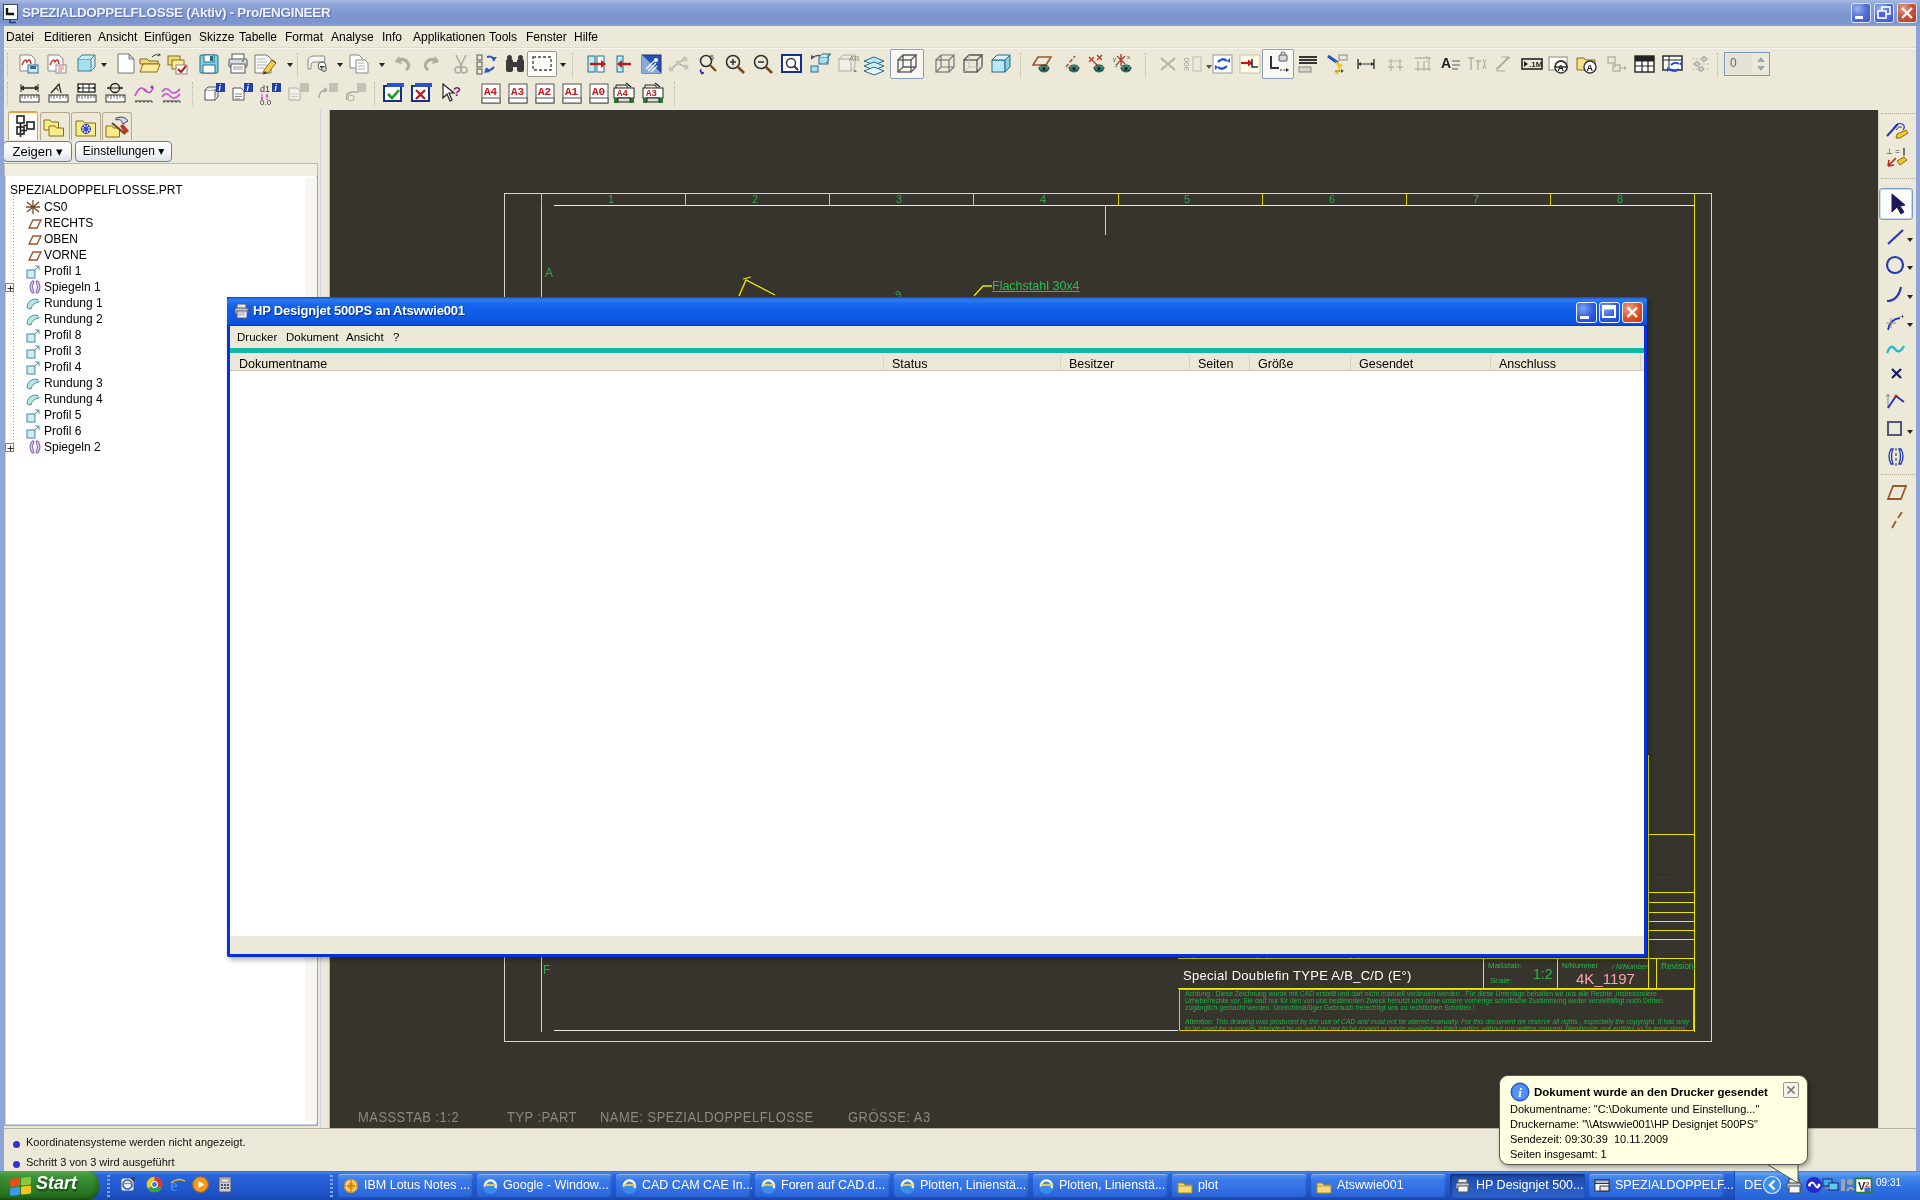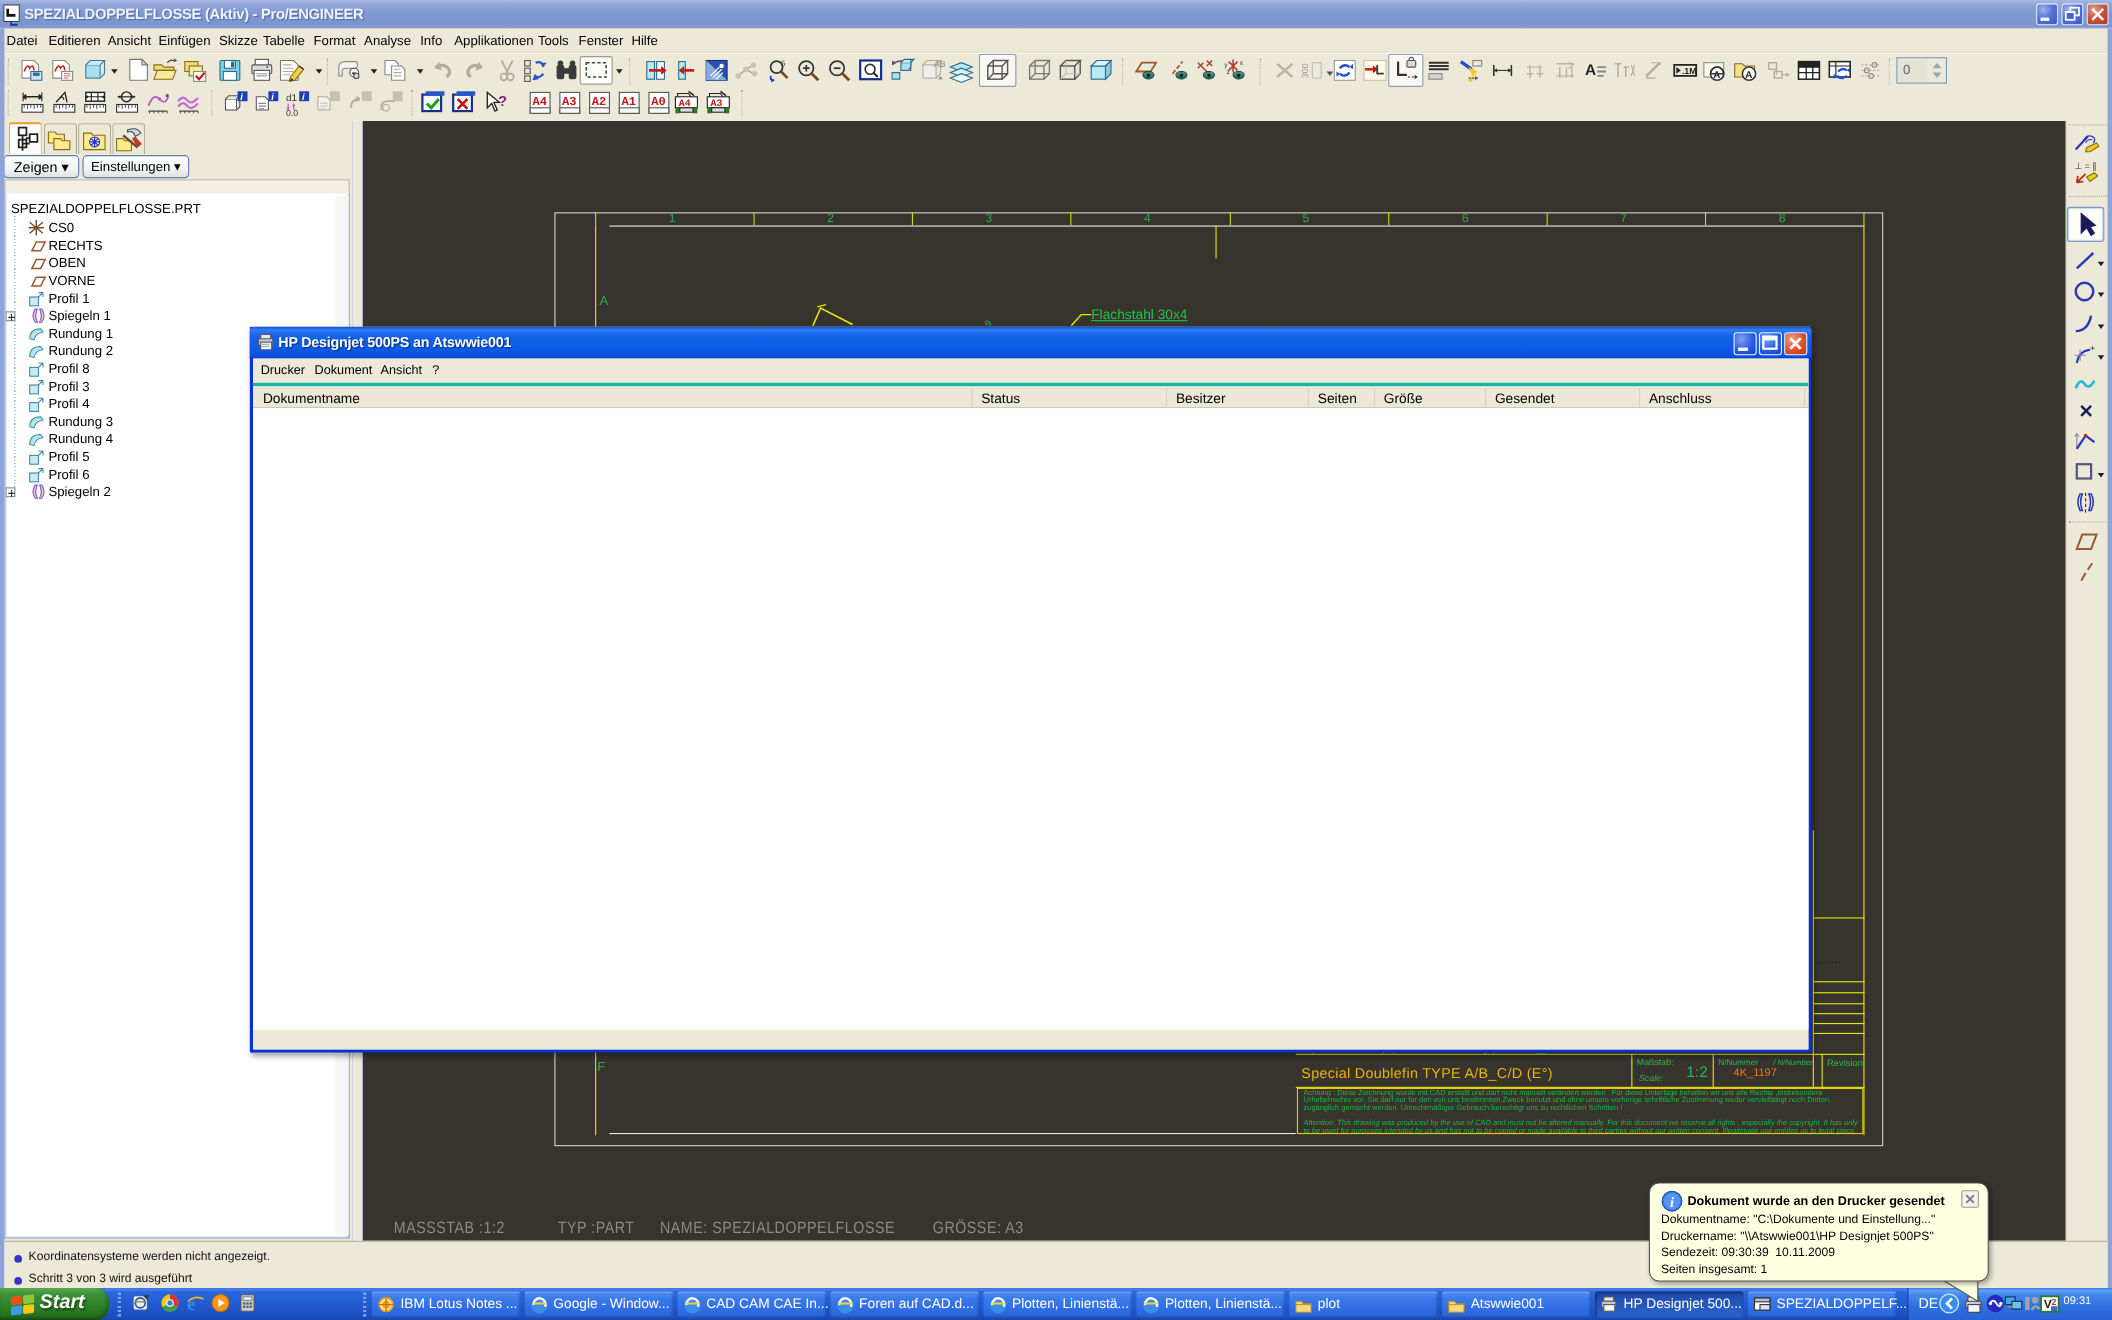--- a/index.html
+++ b/index.html
@@ -34,21 +34,21 @@
 .trow{position:absolute;font-size:12px;color:#000;white-space:nowrap}
 
 #hpwin{left:227px;top:297px;width:1420px;height:660px;background:#ece9d8;border:3px solid #0831d9;border-top:none;border-radius:0 0 2px 2px;box-shadow:2px 3px 5px rgba(0,0,0,0.3)}
 #hptitle{left:227px;top:297px;width:1420px;height:29px;border-radius:4px 4px 0 0;background:linear-gradient(180deg,#0d4fd0 0%,#2f7bf2 9%,#1463ea 30%,#0d5ae6 70%,#0b52dc 92%,#0831d9 100%)}
 #hptitle .ttext{position:absolute;left:26px;top:6px;color:#fff;font-weight:bold;font-size:13px;letter-spacing:-0.2px;text-shadow:1px 1px 1px #05307e}
 .hpbtn{position:absolute;top:5px;width:21px;height:21px;border-radius:3px;border:1px solid #eef4fe}
 .hpbtn.minb,.hpbtn.maxb{background:radial-gradient(circle at 32% 28%,#7da2f2 0%,#2b5be4 55%,#1741c4 100%)}
 .hpbtn.clsb{background:radial-gradient(circle at 32% 28%,#f0a088 0%,#dd5024 55%,#c03a14 100%)}
 #hpmenu{left:230px;top:326px;width:1414px;height:22px;background:#ece9d8}
 #hpmenu span{position:absolute;top:5px;font-size:11.5px;color:#000}
-#hphdr{left:230px;top:348px;width:1414px;height:23px;background:#ebe8d7;border-top:3px solid #14b8a6;border-bottom:1px solid #cdc8b2}
+#hphdr{left:230px;top:348px;width:1414px;height:23px;background:#ebe8d7;border-top:5px solid #14b8a6;border-bottom:1px solid #cdc8b2}
 #hphdr .hcell{position:absolute;top:4px;font-size:12.5px;color:#000}
 #hphdr .hsep{position:absolute;top:2px;width:1px;height:18px;background:#d8d3bf}
 #hplist{left:230px;top:371px;width:1414px;height:565px;background:#fff}
 #hpstatus{left:230px;top:936px;width:1414px;height:18px;background:#ece9d8}
 #hpstatus .scell{position:absolute;top:0;height:17px;border:1px solid #c8c4ae;border-top-color:#b5b09a;background:#ece9d8}
 #hpstatus .stext{position:absolute;left:7px;top:2px;font-size:11.5px;color:#000}
 
 #balloon{z-index:60;left:1499px;top:1075px;width:309px;height:90px;background:#ffffe1;border:1px solid #555;border-radius:9px;box-shadow:2px 2px 5px rgba(0,0,0,0.35)}
 #balloon .btitle{position:absolute;left:34px;top:10px;font-size:11.5px;font-weight:bold;color:#000}
 #balloon .bline{position:absolute;left:10px;font-size:11px;color:#000;white-space:nowrap}
@@ -759,27 +759,27 @@
     <span class="abs" style="left:662px;top:169px;color:#20c24a;font-size:12.5px;text-decoration:underline">Flachstahl 30x4</span>
 
     <div class="abs" style="left:851px;top:843px;width:420px;height:5px;overflow:hidden">
           <span style="position:absolute;top:-11px;color:#28b848;font-size:15px;letter-spacing:1px">Spezialdoppelflosse Typ A/B_C/D</span>
         </div>
 
     <div class="abs" style="left:848px;top:848px;width:517px;height:31px;border-top:1px solid #e8e800;border-bottom:1px solid #e8e800"></div>
     <div class="abs" style="left:1153px;top:848px;width:1px;height:31px;background:#e8e800"></div>
     <div class="abs" style="left:1227px;top:848px;width:1px;height:31px;background:#e8e800"></div>
     <div class="abs" style="left:1326px;top:848px;width:1px;height:31px;background:#e8e800"></div>
-    <span class="abs" style="left:853px;top:858px;color:#eab308;font-size:13px;letter-spacing:0.3px">Special Doublefin TYPE A/B_C/D (E°)</span>
+    <span class="abs" style="left:853px;top:858px;color:#ffffff;font-size:13px;letter-spacing:0.3px">Special Doublefin TYPE A/B_C/D (E°)</span>
     <span class="abs" style="left:1158px;top:851px;color:#28b848;font-size:8px">Maßstab:</span>
     <span class="abs" style="left:1160px;top:866px;color:#28b848;font-size:8px;font-style:italic">Scale:</span>
     <span class="abs" style="left:1203px;top:856px;color:#28b848;font-size:14px">1:2</span>
     <span class="abs" style="left:1232px;top:851px;color:#28b848;font-size:7.5px">N/Nummer</span>
     <span class="abs" style="left:1282px;top:853px;color:#28b848;font-size:7px;font-style:italic">/ N/Number</span>
-    <span class="abs" style="left:1246px;top:860px;color:#f97316;font-size:10px">4K_1197</span>
+    <span class="abs" style="left:1246px;top:860px;color:#fca5a5;font-size:15px">4K_1197</span>
     <span class="abs" style="left:1331px;top:851px;color:#28b848;font-size:8.5px">Revision:</span>
 
     <div class="abs" style="left:849px;top:879px;width:515px;height:42px;border:1.5px solid #ecc800"></div>
     <div class="abs" style="left:855px;top:881px;width:504px;height:39px;overflow:hidden;color:#1db343;font-size:6.8px;line-height:6.9px">Achtung : Diese Zeichnung wurde mit CAD erstellt und darf nicht manuell verändert werden . Für diese Unterlage behalten wir uns alle Rechte ,insbesondere Urheberrechte vor. Sie darf nur für den von uns bestimmten Zweck benutzt und ohne unsere vorherige schriftliche Zustimmung weder vervielfältigt noch Dritten zugänglich gemacht werden. Unrechtmäßiger Gebrauch berechtigt uns zu rechtlichen Schritten !<br><br><i>Attention: This drawing was produced by the use of CAD and must not be altered manually. For this document we reserve all rights , especially the copyright. It has only to be used for purposes intended by us and has not to be copied or made available to third parties without our written consent. Illegitimate use entitles us to legal steps !</i></div>
 
     <div class="abs" style="left:1318px;top:645px;width:1px;height:234px;background:#e8e800"></div>
     <div class="abs" style="left:1318px;top:724px;width:47px;height:1px;background:#e8e800"></div>
     <div class="abs" style="left:1318px;top:782px;width:47px;height:1px;background:#e8e800"></div>
     <div class="abs" style="left:1318px;top:792px;width:47px;height:1px;background:#e8e800"></div>
     <div class="abs" style="left:1318px;top:802px;width:47px;height:1px;background:#e8e800"></div>

